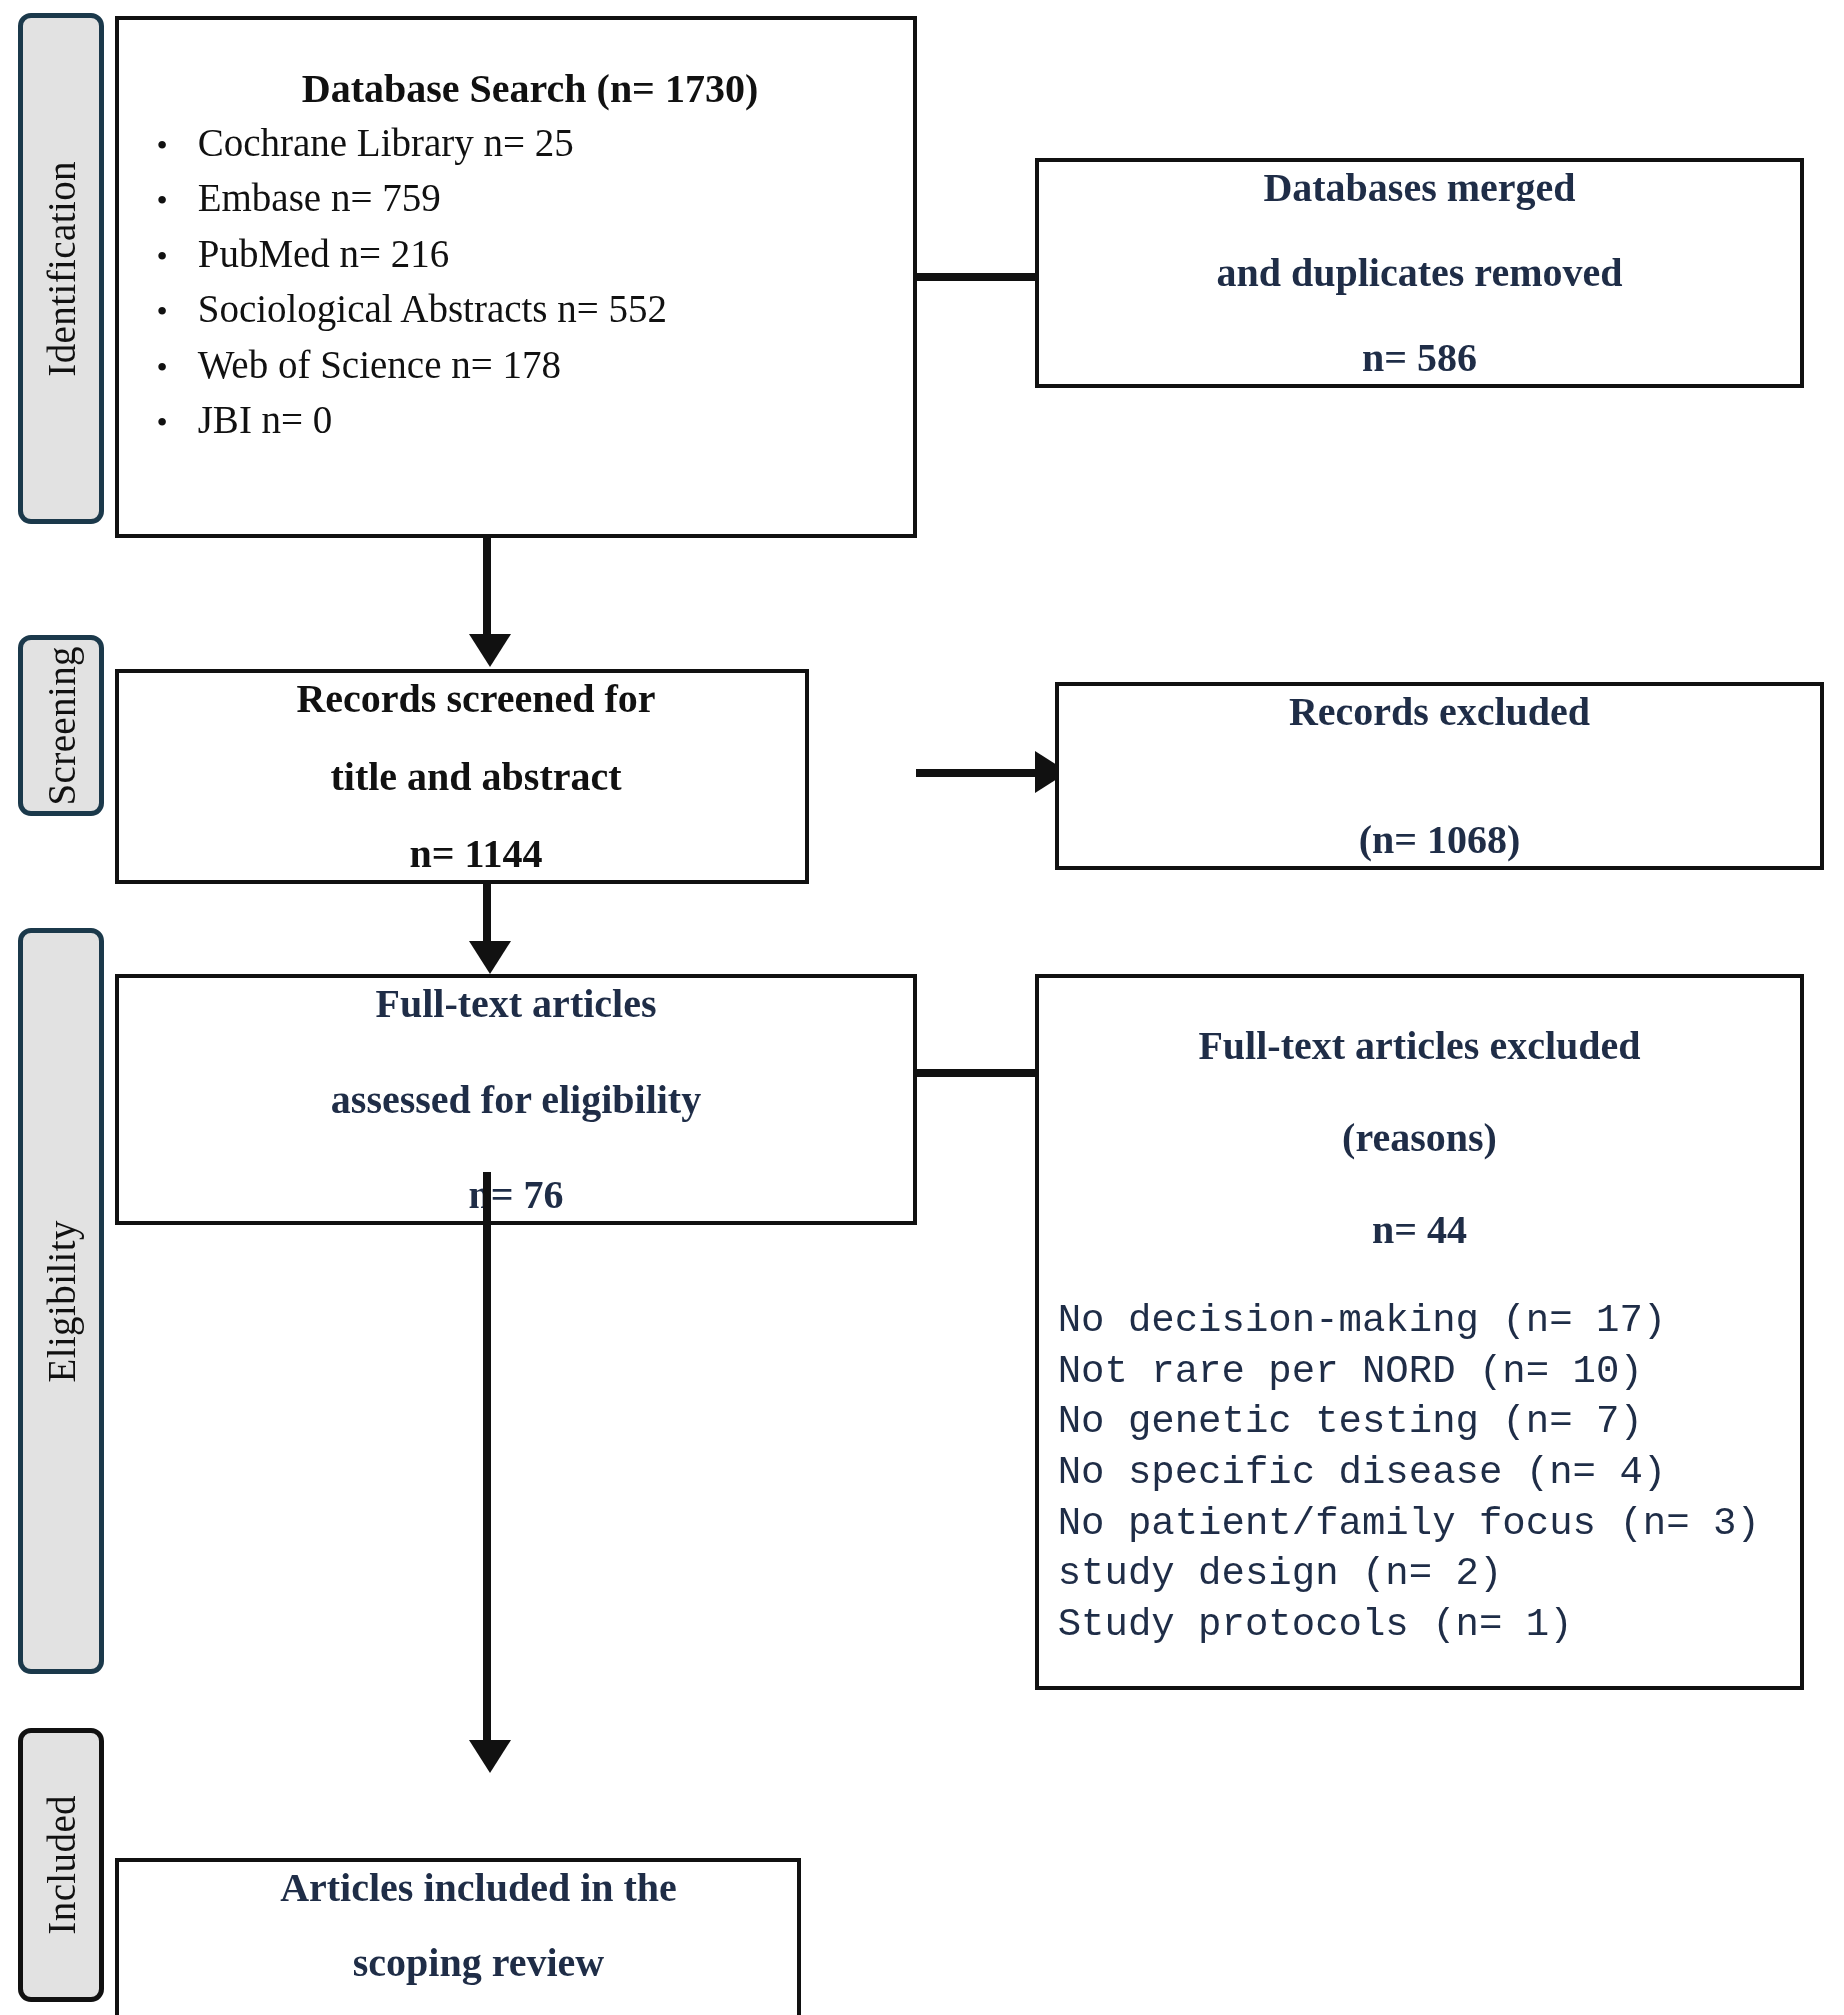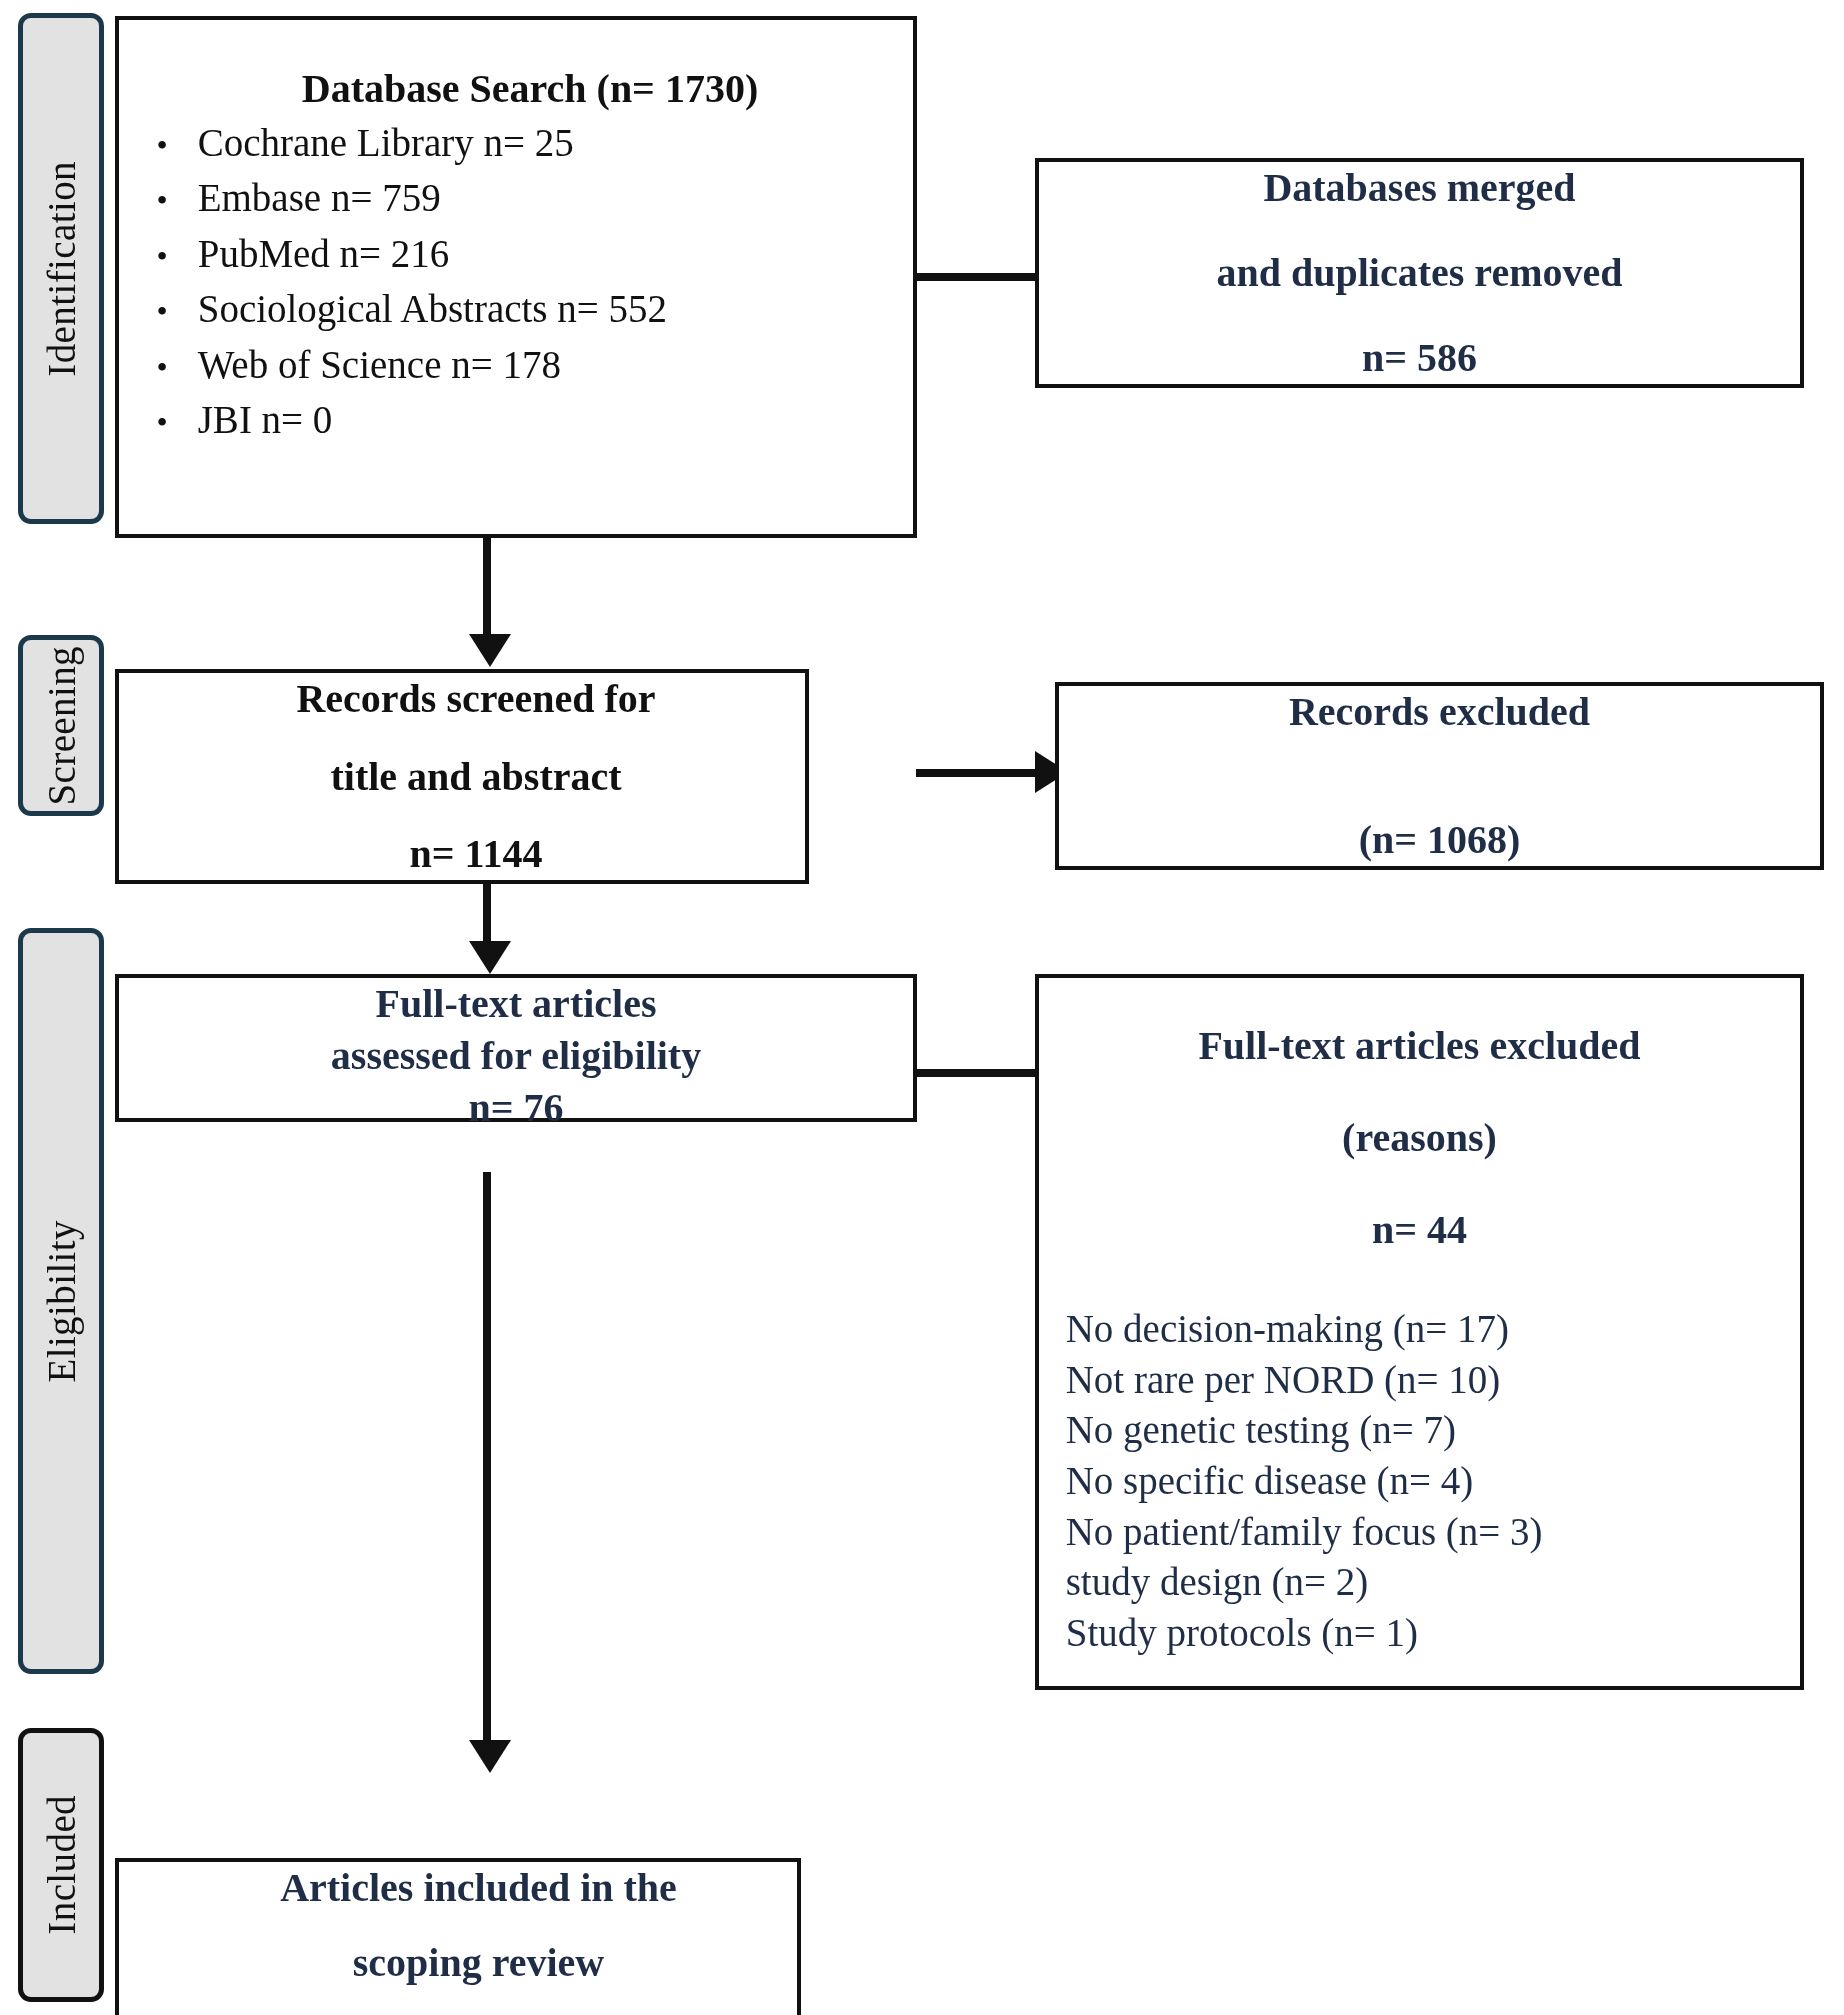--- a/index.html
+++ b/index.html
@@ -82,22 +82,23 @@
     width: 60px;
     flex: 0 0 60px;
     text-align: left;
     padding-left: 18.7px;
     box-sizing: border-box;
     font-size: 32px;
   }
 
   .reason-list {
     list-style: none;
-    margin: 8px;
+    margin: 0;
     padding: 0 0 0 18.7px;
+    font-family: Liberation Mono, monospace;
   }
   .reason-list li {
     font-size: 39px;
     line-height: 1.30;
     color: #1f2d47;
     white-space: nowrap;
   }
 
   
   .conn-v {
@@ -200,21 +201,21 @@
   <div class="arrow-right" style="left:1035px; top:751px;"></div>
 
   <div class="box" style="left:1035px; top:682px; width:769px; height:188px;margin-left:20px;">
     <div class="box-title">Records excluded</div>
     <div class="box-title">(n= 1068)</div>
   </div>
 
   <div class="conn-v" style="left:483px; top:884px; height:63px;"></div>
   <div class="arrow-down" style="left:469px; top:941px;"></div>
 
-  <div class="box" style="left:115px; top:974px; width:802px; height:148px;">
+  <div class="box" style="left:115px; top:974px; width:802px; height:251px;">
     <div class="box-title">Full-text articles</div>
     <div class="box-title">assessed for eligibility</div>
     <div class="box-title">n= 76</div>
   </div>
 
   <div class="conn-h" style="left:916px; top:1069px; width:123px;"></div>
   <div class="arrow-right" style="left:1035px; top:1052px;"></div>
 
   <div class="box" style="left:1035px; top:974px; width:769px; height:716px; justify-content:flex-start; padding-top:42px;gap:40px;">
     <div class="box-title">Full-text articles excluded</div>

